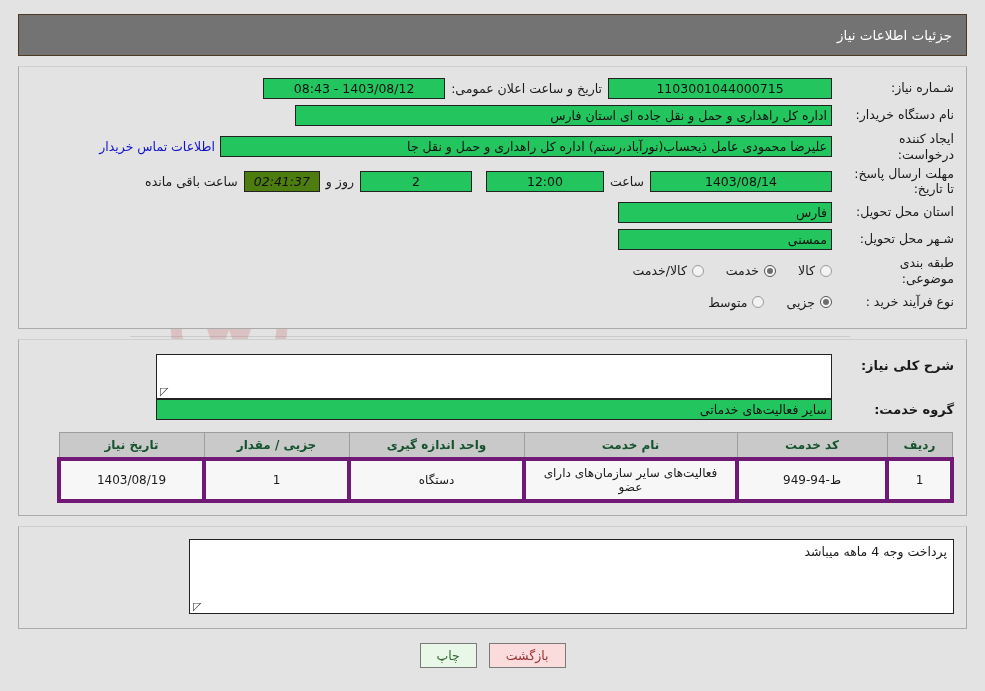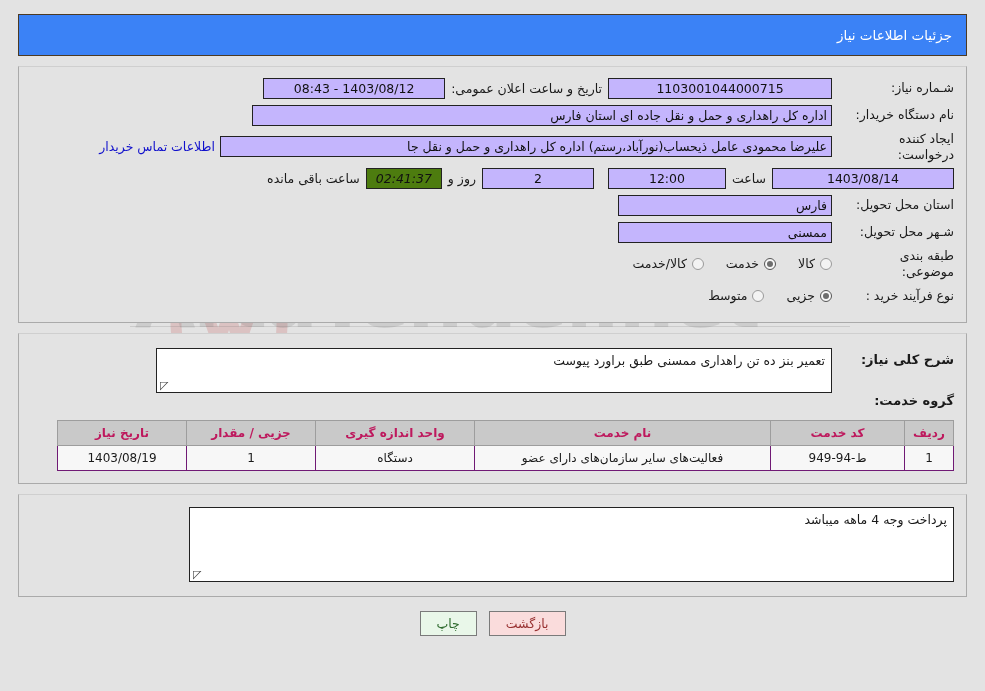--- a/index.html
+++ b/index.html
@@ -51,21 +51,21 @@
     height: 1px;
     background: rgba(120,120,120,0.22);
   }
   #wm-line1 { top: 326px; }
   #wm-line2 { top: 336px; }
 
   
   .topbar {
     margin: 14px 18px 0 18px;
     height: 42px;
-    background: #3b82f6;
+    background: #737373;
     border: 1px solid #4c3a23;
     box-sizing: border-box;
     display: flex;
     align-items: center;
     justify-content: flex-start;
     padding: 0 14px;
   }
   .topbar-title {
     color: #ffffff;
     font-size: 13.5px;
@@ -98,21 +98,21 @@
     text-align: right;
     padding-left: 22px;
     box-sizing: border-box;
     font-size: 12.5px;
     color: #1a1a1a;
     line-height: 1.25;
   }
   .lbl.two-line { line-height: 1.15; }
 
   .fld {
-    background: #c4b5fd;
+    background: #22c55e;
     border: 1px solid #222222;
     height: 21px;
     line-height: 19px;
     box-sizing: border-box;
     padding: 0 4px;
     font-size: 12.5px;
     white-space: nowrap;
     overflow: hidden;
     color: #111111;
   }
@@ -128,21 +128,21 @@
   .link {
     color: #1111cc;
     font-size: 12.5px;
     padding: 0 5px;
     white-space: nowrap;
     cursor: pointer;
   }
 
   
   .w-need   { width: 224px; }
-  .w-buyer  { width: 580px; }
+  .w-buyer  { width: 537px; }
   .w-creator{ width: 612px; }
   .w-date   { width: 182px; }
   .w-time   { width: 118px; }
   .w-days   { width: 112px; }
   .w-timer  { width: 76px; }
   .w-ann    { width: 182px; }
   .w-prov   { width: 214px; }
 
   
   .radio-group { display: flex; align-items: center; }
@@ -241,29 +241,29 @@
   
   table.items {
     border-collapse: collapse;
     margin: 12px 0 0 0;
     width: 897px;
     font-size: 12px;
   }
   table.items th {
     background: #c9c9c9;
     border: 1px solid #9d9d9d;
-    padding: 5px 4px;
+    padding: 5px 12px;
     font-weight: bold;
     text-align: center;
-    color: #be185d;
+    color: #14532d;
     font-size: 12px;
   }
   table.items td {
     background: #f7f7f7;
-    border: 1px solid #701a75;
+    border: 4px solid #701a75;
     padding: 5px 4px;
     text-align: center;
     color: #1a1a1a;
     font-size: 12px;
   }
 
   
   .btnbar {
     margin: 14px 0 0 0;
     display: flex;
@@ -315,20 +315,21 @@
     <div class="fld right w-buyer">اداره کل راهداری و حمل و نقل جاده ای استان فارس</div>
   </div>
 
   <div class="frow">
     <div class="lbl">ایجاد کننده درخواست:</div>
     <div class="fld right w-creator">علیرضا محمودی عامل ذیحساب(نورآباد،رستم) اداره کل راهداری و حمل و نقل جا</div>
     <div class="link">اطلاعات تماس خریدار</div>
   </div>
 
   <div class="frow">
+    <div class="lbl two-line">مهلت ارسال پاسخ: تا تاریخ:</div>
     <div class="fld center w-date">1403/08/14</div>
     <div class="inline-txt">ساعت</div>
     <div class="fld center w-time">12:00</div>
     <div style="width:14px"></div>
     <div class="fld center w-days">2</div>
     <div class="inline-txt">روز و</div>
     <div class="fld timer w-timer">02:41:37</div>
     <div class="inline-txt">ساعت باقی مانده</div>
   </div>
 
@@ -374,28 +375,28 @@
     </div>
   </div>
 
 </div>
 
 <div class="panel panel-b">
 
   <div class="ta-row">
     <div class="ta-lbl">شرح کلی نیاز:</div>
     <div class="ta ta-desc">
-      <span>تعمیر بنز ده تن راهداری ممسنی طبق براورد پیوست</span>
       <span class="grip">◸</span>
     </div>
   </div>
 
 
   <div class="group-row">
     <div class="group-lbl">گروه خدمت:</div>
+    <div class="fld right w-group">سایر فعالیت‌های خدماتی</div>
   </div>
 
   <table class="items">
     <thead>
       <tr>
         <th style="width:40px">ردیف</th>
         <th style="width:125px">کد خدمت</th>
         <th>نام خدمت</th>
         <th style="width:150px">واحد اندازه گیری</th>
         <th style="width:120px">جزیی / مقدار</th>

